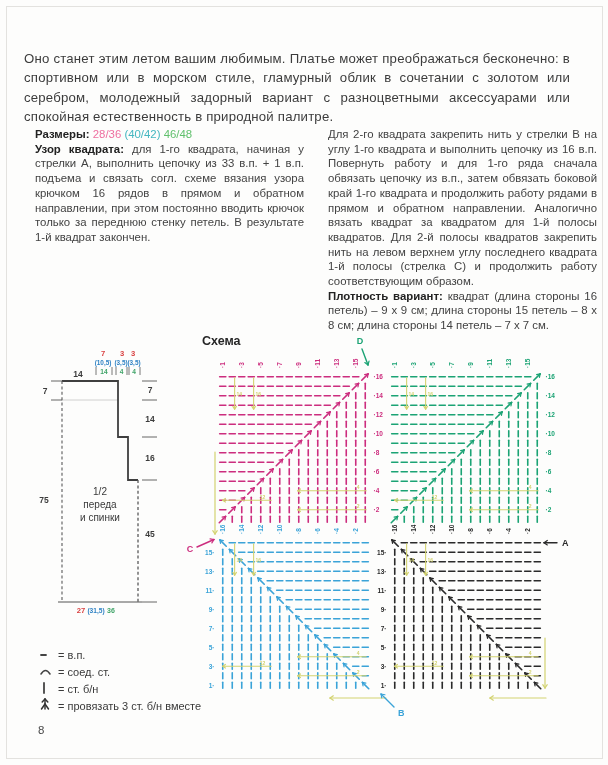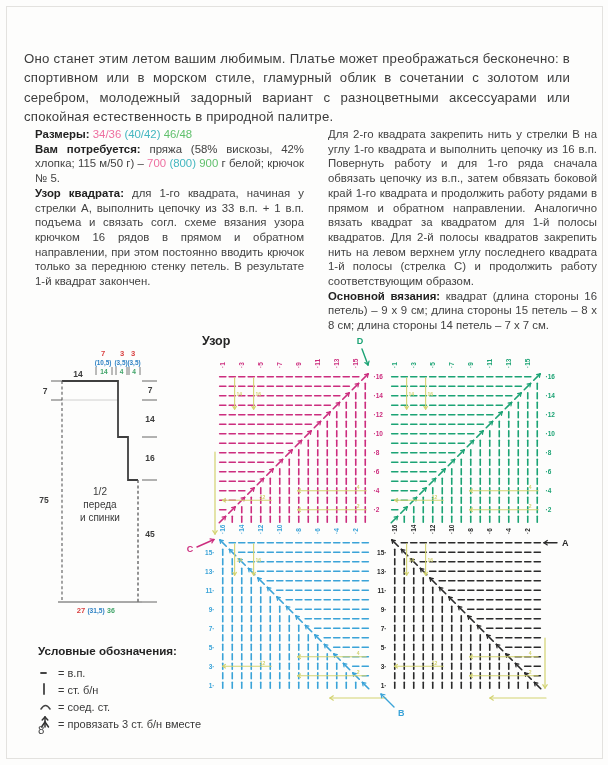--- a/index.html
+++ b/index.html
@@ -39,36 +39,30 @@
 </style>
 </head>
 <body>
 
 <div class="page-frame"></div>
 
 <p class="intro">Оно станет этим летом вашим любимым. Платье может преображаться бесконечно: в спортивном или в морском стиле, гламурный облик в сочетании с золотом или серебром, молодежный задорный вариант с разноцветными аксессуарами или спокойная естественность в природной палитре.</p>
 
 <div class="col col-left">
   <p><b>Размеры:</b>
-    <span class="t-pink">34/36</span>
+    <span class="t-pink">28/36</span>
     <span class="t-teal">(40/42)</span>
     <span class="t-sgreen">46/48</span></p>
-  <p><b>Вам потребуется:</b>
-    <span>пряжа (58% вискозы, 42% хлопка; 115 м/50 г) –</span>
-    <span class="t-pink">700</span>
-    <span class="t-teal">(800)</span>
-    <span class="t-sgreen">900</span>
-    <span>г белой; крючок № 5.</span></p>
   <p><b>Узор квадрата:</b>
     <span>для 1-го квадрата, начиная у стрелки А, выполнить цепочку из 33 в.п. + 1 в.п. подъема и связать согл. схеме вязания узора крючком 16 рядов в прямом и обратном направлении, при этом постоянно вводить крючок только за переднюю стенку петель. В результате 1-й квадрат закончен.</span></p>
 </div>
 
 <div class="col col-right">
   <p>Для 2-го квадрата закрепить нить у стрелки В на углу 1-го квадрата и выполнить цепочку из 16 в.п. Повернуть работу и для 1-го ряда сначала обвязать цепочку из в.п., затем обвязать боковой край 1-го квадрата и продолжить работу рядами в прямом и обратном направлении. Аналогично вязать квадрат за квадратом для 1-й полосы квадратов. Для 2-й полосы квадратов закрепить нить на левом верхнем углу последнего квадрата 1-й полосы (стрелка С) и продолжить работу соответствующим образом.</p>
-  <p><b>Основной вязания:</b>
+  <p><b>Плотность вариант:</b>
     <span>квадрат (длина стороны 16 петель) – 9 х 9 см; длина стороны 15 петель – 8 х 8 см; длина стороны 14 петель – 7 х 7 см.</span></p>
 </div>
 
 <div class="schematic-wrap">
 <svg width="176" height="292" viewBox="0 0 176 292">
 
   <line x1="32" y1="60" x2="88" y2="60" stroke="#c4c4c4" stroke-width="0.8"></line>
 
   <path d="M32,41 L88,41 L88,97 L98,97 L98,140 L108,140" fill="none" stroke="#3f3f3f" stroke-width="1.8"></path>
   <path d="M108,140 L108,262" fill="none" stroke="#5a5a5a" stroke-width="1.3" stroke-dasharray="3,2.4"></path>
@@ -116,65 +110,64 @@
   <text x="70" y="155" font-size="10" text-anchor="middle" fill="#3a3a3a">1/2</text>
   <text x="70" y="168" font-size="10" text-anchor="middle" fill="#3a3a3a">переда</text>
   <text x="70" y="181" font-size="10" text-anchor="middle" fill="#3a3a3a">и спинки</text>
   <text x="51" y="273" font-size="7.6" text-anchor="middle" font-weight="bold" fill="var(--c-red)">27</text>
   <text x="66" y="273" font-size="6.6" text-anchor="middle" font-weight="bold" fill="var(--c-dimblue)">(31,5)</text>
   <text x="81" y="273" font-size="7" text-anchor="middle" font-weight="bold" fill="var(--c-dimgreen)">36</text>
 </svg>
 </div>
 
 <div class="legend">
-  <div class="legend-title">Условные обозначения:</div>
   <div class="legend-row">
     <span class="sym">
       <svg width="16" height="14" viewBox="0 0 16 14">
           <line x1="3" y1="8" x2="8" y2="8" stroke="#444" stroke-width="1.8" stroke-linecap="round"></line>
         </svg>
     </span>
     <span>= в.п.</span>
   </div>
   <div class="legend-row">
     <span class="sym">
       <svg width="16" height="14" viewBox="0 0 16 14">
+          <path d="M3,10 Q7.5,3 12,10" fill="none" stroke="#444" stroke-width="1.5" stroke-linecap="round"></path>
+        </svg>
+    </span>
+    <span>= соед. ст.</span>
+  </div>
+  <div class="legend-row">
+    <span class="sym">
+      <svg width="16" height="14" viewBox="0 0 16 14">
           <line x1="6" y1="2" x2="6" y2="12" stroke="#444" stroke-width="1.8" stroke-linecap="round"></line>
         </svg>
     </span>
     <span>= ст. б/н</span>
-  </div>
-  <div class="legend-row">
-    <span class="sym">
-      <svg width="16" height="14" viewBox="0 0 16 14">
-          <path d="M3,10 Q7.5,3 12,10" fill="none" stroke="#444" stroke-width="1.5" stroke-linecap="round"></path>
-        </svg>
-    </span>
-    <span>= соед. ст.</span>
   </div>
   <div class="legend-row">
     <span class="sym">
       <svg width="16" height="16" viewBox="0 0 16 16">
         <g stroke="#333" stroke-width="1.5" stroke-linecap="round" fill="none">
           <line x1="7" y1="3" x2="7" y2="13"></line>
           <line x1="3.5" y1="13" x2="7" y2="8"></line>
           <line x1="10.5" y1="13" x2="7" y2="8"></line>
           <line x1="4.2" y1="6" x2="7" y2="3"></line>
           <line x1="9.8" y1="6" x2="7" y2="3"></line>
         </g>
       </svg>
     </span>
     <span>= провязать 3 ст. б/н вместе</span>
   </div>
 </div>
 
 <div class="page-number">8</div>
 
 <div class="chart-wrap">
-  <div class="chart-title">Узор</div>
+  <div class="chart-title">Схема</div>
   <svg id="chart-svg" width="412" height="414" viewBox="0 0 412 414">
       <g>
         <line x1="35.65" y1="44.75" x2="41.85" y2="44.75" stroke="#cc2d7e" stroke-width="1.6" stroke-linecap="round"></line>
         <line x1="45.15" y1="44.75" x2="51.35" y2="44.75" stroke="#cc2d7e" stroke-width="1.6" stroke-linecap="round"></line>
         <line x1="54.65" y1="44.75" x2="60.85" y2="44.75" stroke="#cc2d7e" stroke-width="1.6" stroke-linecap="round"></line>
         <line x1="64.15" y1="44.75" x2="70.35" y2="44.75" stroke="#cc2d7e" stroke-width="1.6" stroke-linecap="round"></line>
         <line x1="73.65" y1="44.75" x2="79.85" y2="44.75" stroke="#cc2d7e" stroke-width="1.6" stroke-linecap="round"></line>
         <line x1="83.15" y1="44.75" x2="89.35" y2="44.75" stroke="#cc2d7e" stroke-width="1.6" stroke-linecap="round"></line>
         <line x1="92.65" y1="44.75" x2="98.85" y2="44.75" stroke="#cc2d7e" stroke-width="1.6" stroke-linecap="round"></line>
         <line x1="102.15" y1="44.75" x2="108.35" y2="44.75" stroke="#cc2d7e" stroke-width="1.6" stroke-linecap="round"></line>

